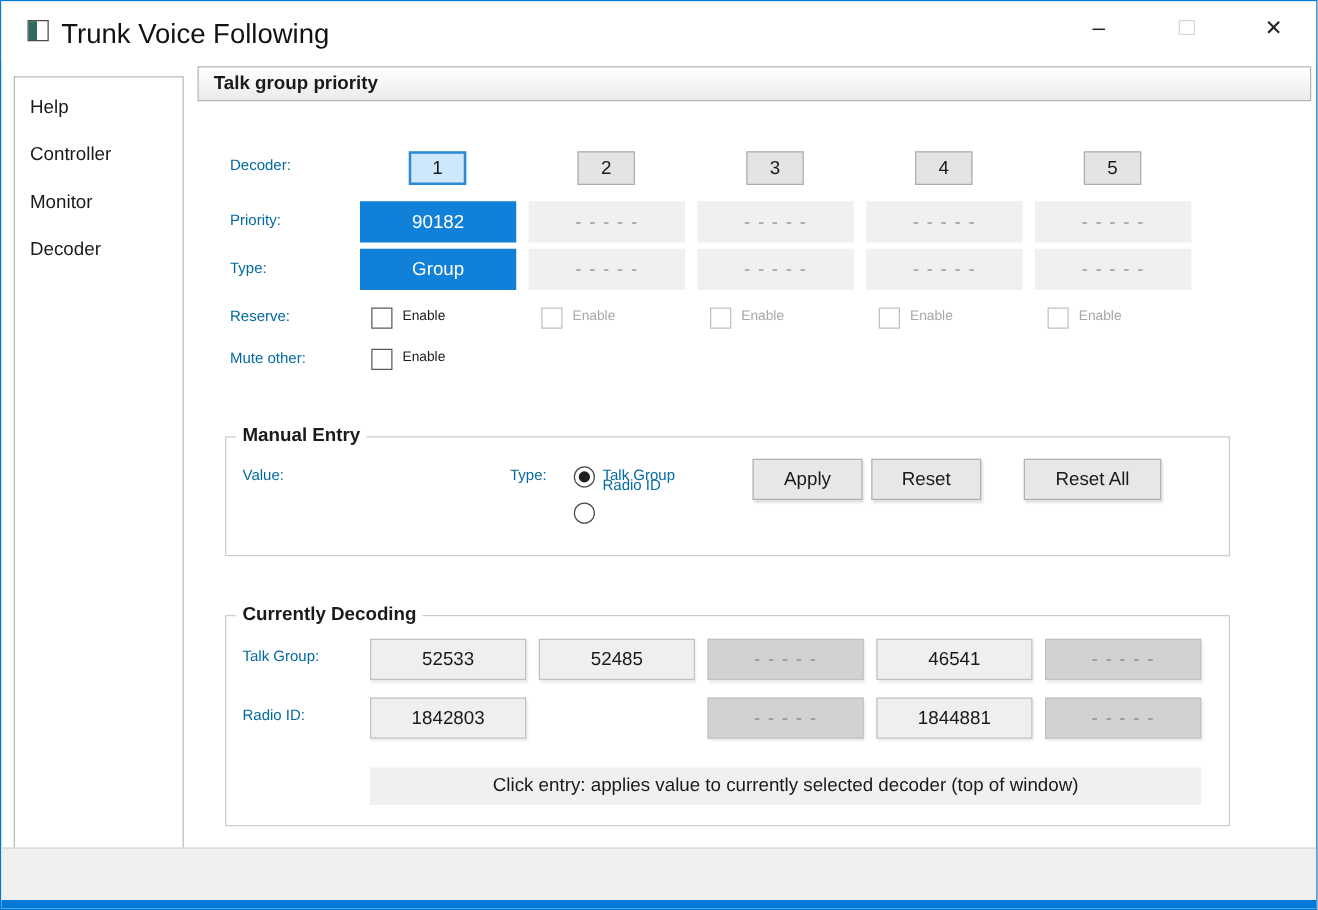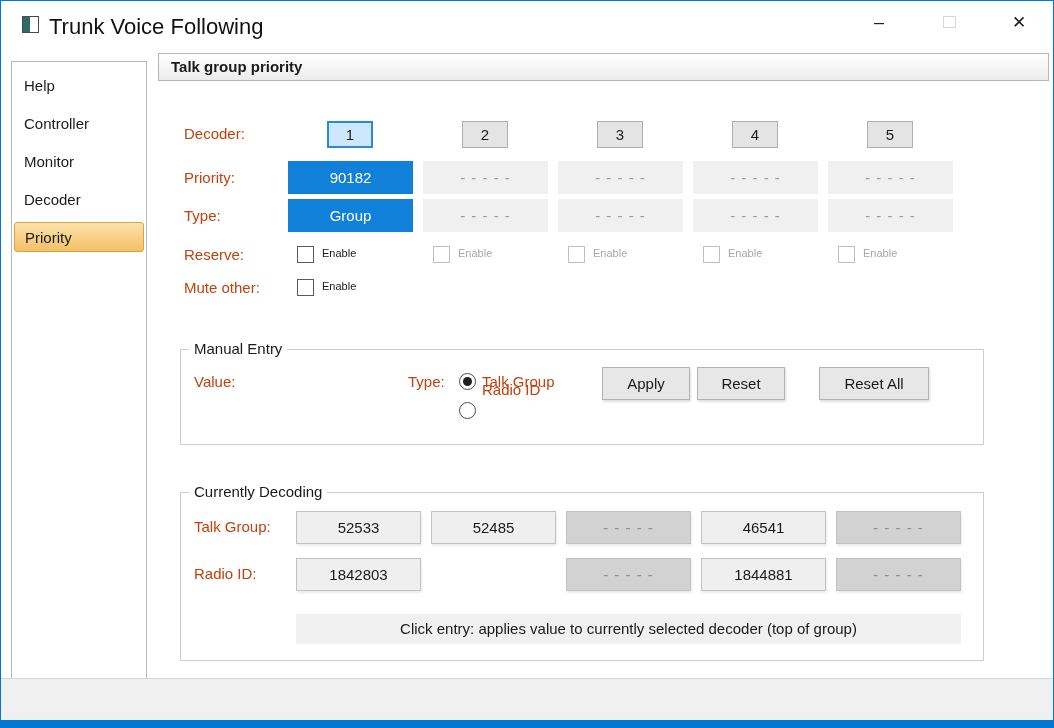--- a/index.html
+++ b/index.html
@@ -41,21 +41,21 @@
     background:linear-gradient(#fbe3ab,#f4c066);
   }
 
   
   .page-header {
     position:absolute; left:157px; top:52px; width:891px; height:28px;
     background:linear-gradient(#ffffff,#ebebeb); border:1px solid #b5b5b5;
     font-weight:bold; font-size:15px; line-height:26px; padding-left:12px;
   }
 
-  .flabel { position:absolute; font-size:15px; color:#c2410c; }
+  .flabel { position:absolute; font-size:12px; color:#0369a1; }
 
   
   .dbtn {
     position:absolute; top:120px; width:46px; height:27px; text-align:center;
     line-height:25px; font-size:15px; background:#e4e4e4; border:1px solid #aeaeae;
     cursor:default;
   }
   .dbtn.selected { background:#cfe7fa; border:2px solid #2a8ad4; line-height:23px; }
   .d0{left:326px}.d1{left:461px}.d2{left:596px}.d3{left:731px}.d4{left:866px}
 
@@ -81,21 +81,21 @@
   .radio {
     position:absolute; width:17px; height:17px; border:1px solid #4a4a4a;
     border-radius:50%; background:#fff; cursor:default;
   }
   .radio.checked::after {
     content:""; position:absolute; left:3px; top:3px; width:9px; height:9px;
     border-radius:50%; background:#1f1f1f;
   }
 
   
-  .groupbox { position:absolute; border:1px solid #cdcdcd; background:transparent; }
+  .groupbox { position:absolute; border:1px solid #cdcdcd; background:transparent;font-weight:bold; }
   .gb-manual { left:179px; top:348px; width:804px; height:96px; }
   .gb-decoding { left:179px; top:491px; width:804px; height:169px; }
   .gb-legend {
     position:absolute; top:-10px; left:8px; background:#ffffff;
     padding:0 5px; font-size:15px; color:#1a1a1a;
   }
 
   .text-input {
     position:absolute; left:254px; top:366px; width:126px; height:30px;
     border:1px solid #6e6e6e; font-family:"Liberation Sans", sans-serif;
@@ -154,21 +154,20 @@
     <div class="win-btn btn-close">
       <span>✕</span>
     </div>
   </div>
 
   <div class="sidebar">
     <div class="nav-item">Help</div>
     <div class="nav-item">Controller</div>
     <div class="nav-item">Monitor</div>
     <div class="nav-item">Decoder</div>
-    <div class="nav-item selected">Priority</div>
   </div>
 
   <div class="page-header">Talk group priority</div>
 
   <div class="flabel" style="left:183px; top:124px;">Decoder:</div>
   <div class="flabel" style="left:183px; top:168px;">Priority:</div>
   <div class="flabel" style="left:183px; top:206px;">Type:</div>
   <div class="flabel" style="left:183px; top:245px;">Reserve:</div>
   <div class="flabel" style="left:183px; top:278px;">Mute other:</div>
 
@@ -226,18 +225,18 @@
   <div class="ebox row-tg g2 empty">- - - - -</div>
   <div class="ebox row-tg g3">46541</div>
   <div class="ebox row-tg g4 empty">- - - - -</div>
 
   <div class="flabel" style="left:193px; top:564px;">Radio ID:</div>
   <div class="ebox row-rid g0">1842803</div>
   <div class="ebox row-rid g2 empty">- - - - -</div>
   <div class="ebox row-rid g3">1844881</div>
   <div class="ebox row-rid g4 empty">- - - - -</div>
 
-  <div class="note-bar">Click entry: applies value to currently selected decoder (top of group)</div>
+  <div class="note-bar">Click entry: applies value to currently selected decoder (top of window)</div>
 
   <div class="footer"></div>
   <div class="bottom-bar"></div>
 
 </div>
 
 </body></html>

